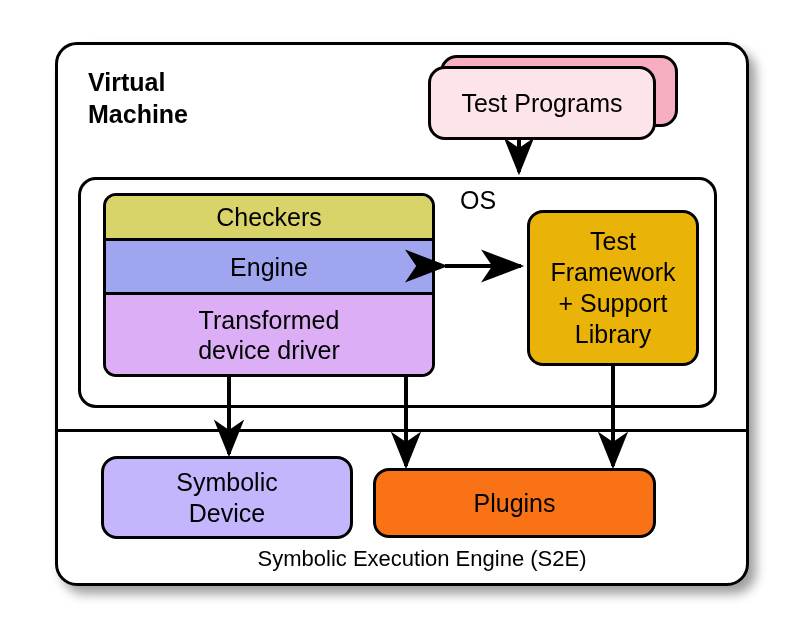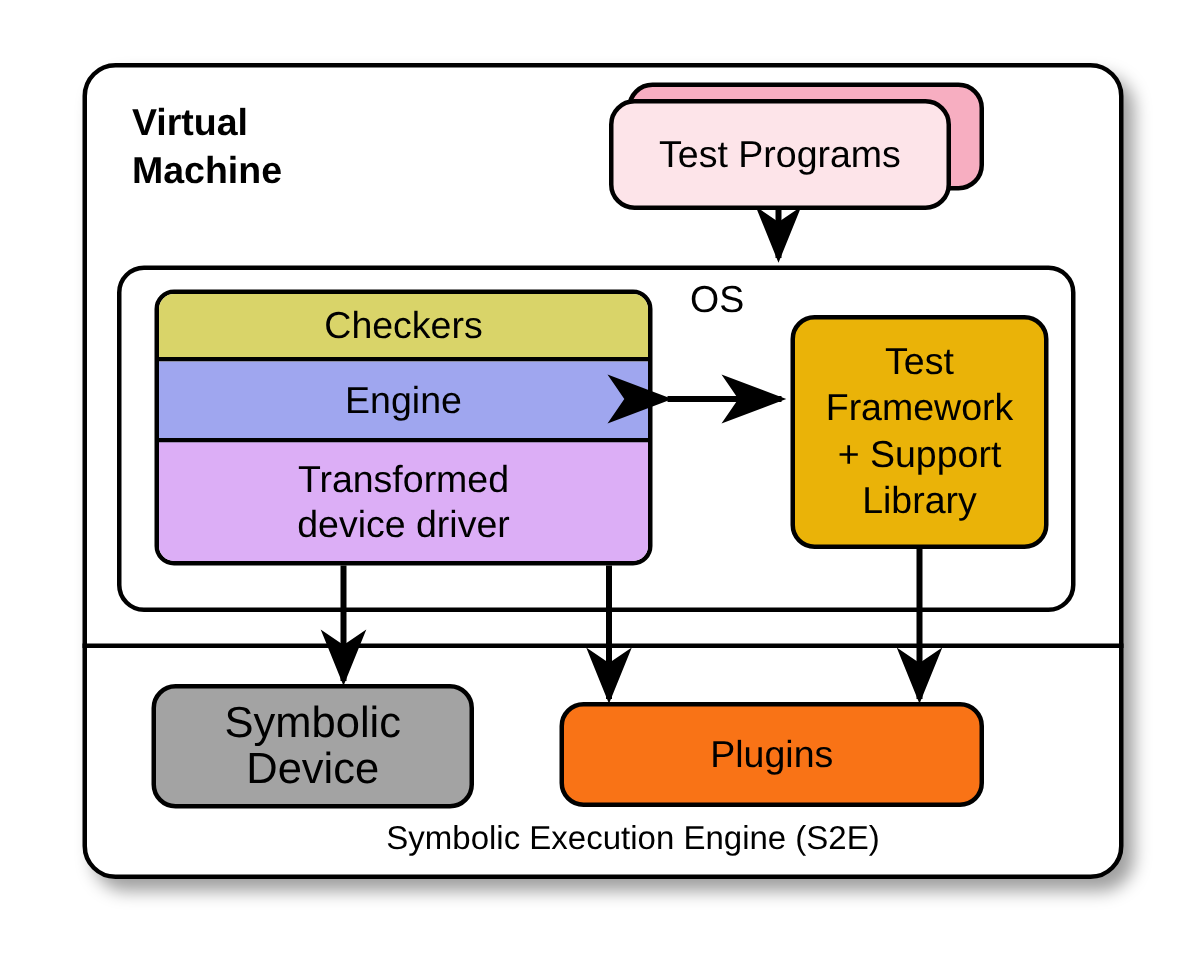--- a/index.html
+++ b/index.html
@@ -42,21 +42,21 @@
   }
 
   
   .divider {
     left: 55px; top: 429px;
     width: 694px; height: 0;
     border-top: 3px solid #000;
   }
 
   
-  .card-stack { left: 406px; top: 55px; width: 250px; height: 100px; }
+  .card-stack { left: 428px; top: 55px; width: 250px; height: 100px; }
   .card-back {
     left: 12px; top: 0px;
     width: 238px; height: 72px;
     background: #f7aec1;
     border: 3px solid #000;
     border-radius: 17px;
   }
   .card-front {
     left: 0px; top: 11px;
     width: 228px; height: 74px;
@@ -110,27 +110,27 @@
     border-radius: 16px;
     display: flex; align-items: center; justify-content: center;
     text-align: center;
     font-size: 25px; line-height: 31px; color: #000;
     white-space: pre-line;
   }
 
   
   .symbolic-device {
     left: 101px; top: 456px;
-    width: 215px; height: 83px;
-    background: #a3a3a3;
+    width: 252px; height: 83px;
+    background: #c4b5fd;
     border: 3px solid #000;
     border-radius: 16px;
     display: flex; align-items: center; justify-content: center;
     text-align: center;
-    font-size: 29px; line-height: 31px; color: #000;
+    font-size: 25px; line-height: 31px; color: #000;
     white-space: pre-line;
   }
   .plugins-box {
     left: 373px; top: 468px;
     width: 283px; height: 70px;
     background: #f97316;
     border: 3px solid #000;
     border-radius: 16px;
     display: flex; align-items: center; justify-content: center;
     font-size: 25px; color: #000;

